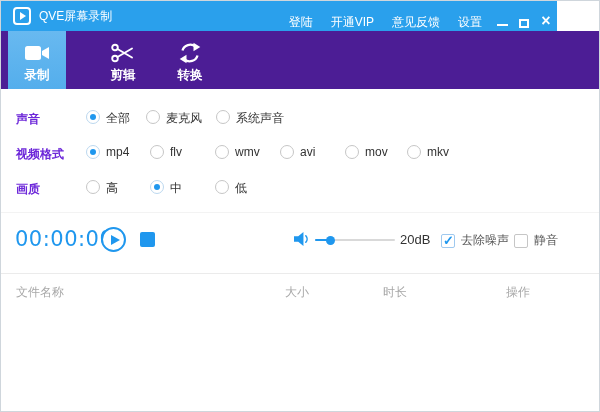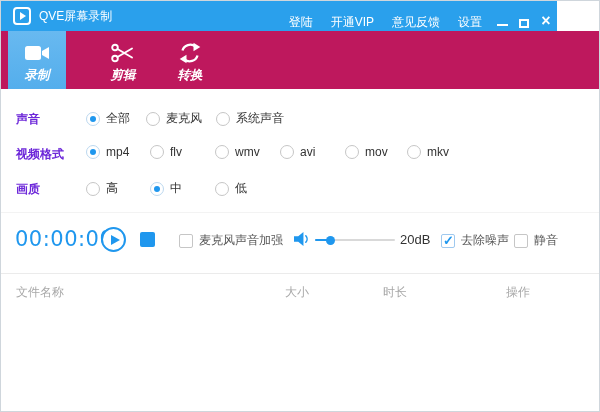--- a/index.html
+++ b/index.html
@@ -13,28 +13,28 @@
   .app-icon { position:absolute; left:12px; top:6px; width:18px; height:18px; border:2px solid #fff; border-radius:4px; display:flex; align-items:center; justify-content:center; }
   .app-icon .tri { width:0; height:0; border-left:6px solid #fff; border-top:4px solid transparent; border-bottom:4px solid transparent; margin-left:2px; }
   .app-title { position:absolute; left:38px; top:0; line-height:30px; color:#fff; font-size:12px; }
   .tb-right { position:absolute; right:0; top:6px; height:30px; display:flex; align-items:flex-start; }
   .tb-menu-item { color:#fff; font-size:12px; padding:0 9px; line-height:30px; cursor:default; }
   .win-btn { width:22px; height:30px; display:flex; align-items:center; justify-content:center; }
   .min-bar { width:11px; height:2px; background:#fff; transform:translateY(3px); }
   .max-box { width:10px; height:9px; border:2px solid #fff; transform:translateY(1px); }
   .close-x { color:#fff; font-size:16px; font-weight:700; line-height:30px; transform:translateY(-1px); }
   
-  .tabbar { position:absolute; left:0; top:30px; width:600px; height:58px; background:#be185d;font-style:italic; }
+  .tabbar { position:absolute; left:0; top:30px; width:600px; height:58px; background:#4c1d95; }
   .tab { position:absolute; top:0; width:58px; height:58px; text-align:center; cursor:pointer; }
   .tab.on { background:linear-gradient(180deg,#68b9f0,#54aeec); }
   .tab .ticon { display:block; margin:11px auto 3px; height:22px; }
   .tab .tlabel { display:block; color:#fff; font-size:12.5px; font-weight:700; }
   
   .row-label { position:absolute; font-size:12px; font-weight:700; color:#6d28d9; }
-  .radio { position:absolute; display:flex; align-items:center; cursor:pointer; }
+  .radio { position:absolute; display:flex; cursor:pointer; }
   .rdot { width:14px; height:14px; border:1px solid #c6c6c6; border-radius:50%; background:#fff; position:relative; flex:none; }
   .rdot.on { border-color:#bcd8ef; }
   .rdot.on::after { content:''; position:absolute; left:3px; top:3px; width:6px; height:6px; border-radius:50%; background:#1f97ee; }
   .rlabel { margin-left:6px; font-size:12px; color:#333; }
   .divider { position:absolute; left:0; width:600px; height:1px; }
   
   .timer { position:absolute; left:14px; top:226px; font-size:21px; color:#1f97ee; letter-spacing:0.5px; font-family:"DejaVu Sans", sans-serif; }
   .play-btn { position:absolute; left:100px; top:226px; width:25px; height:25px; border:2px solid #1f97ee; border-radius:50%; display:flex; align-items:center; justify-content:center; cursor:pointer; background:#fff; }
   .play-btn .tri { width:0; height:0; border-left:9px solid #1f97ee; border-top:5.5px solid transparent; border-bottom:5.5px solid transparent; margin-left:3px; }
   .stop-btn { position:absolute; left:139px; top:231px; width:15px; height:15px; background:#1f97ee; border-radius:2px; cursor:pointer; }
@@ -160,24 +160,20 @@
   </label>
 
   <div class="divider" style="top:211px; background:#f3f3f3"></div>
 
   <div class="timer">00:00:00</div>
   <div class="play-btn">
       <span class="tri"></span>
     </div>
   <div class="stop-btn"></div>
 
-  <label class="check" style="left:178px; top:231px">
-    <span class="cbox"></span>
-    <span class="clabel">麦克风声音加强</span>
-  </label>
 
   <svg class="speaker" width="17" height="16" viewBox="0 0 18 16">
       <polygon points="0,5 4.5,5 10,0.5 10,15.5 4.5,11 0,11" fill="#1f97ee"></polygon>
       <path d="M12.5 4.5 A 5.2 5.2 0 0 1 12.5 11.5" fill="none" stroke="#1f97ee" stroke-width="1.6" stroke-linecap="round"></path>
     </svg>
 
   <div class="slider">
     <div class="slider-fill" style="width: 20%;"></div>
   </div>
   <div class="db-label">20dB</div>

